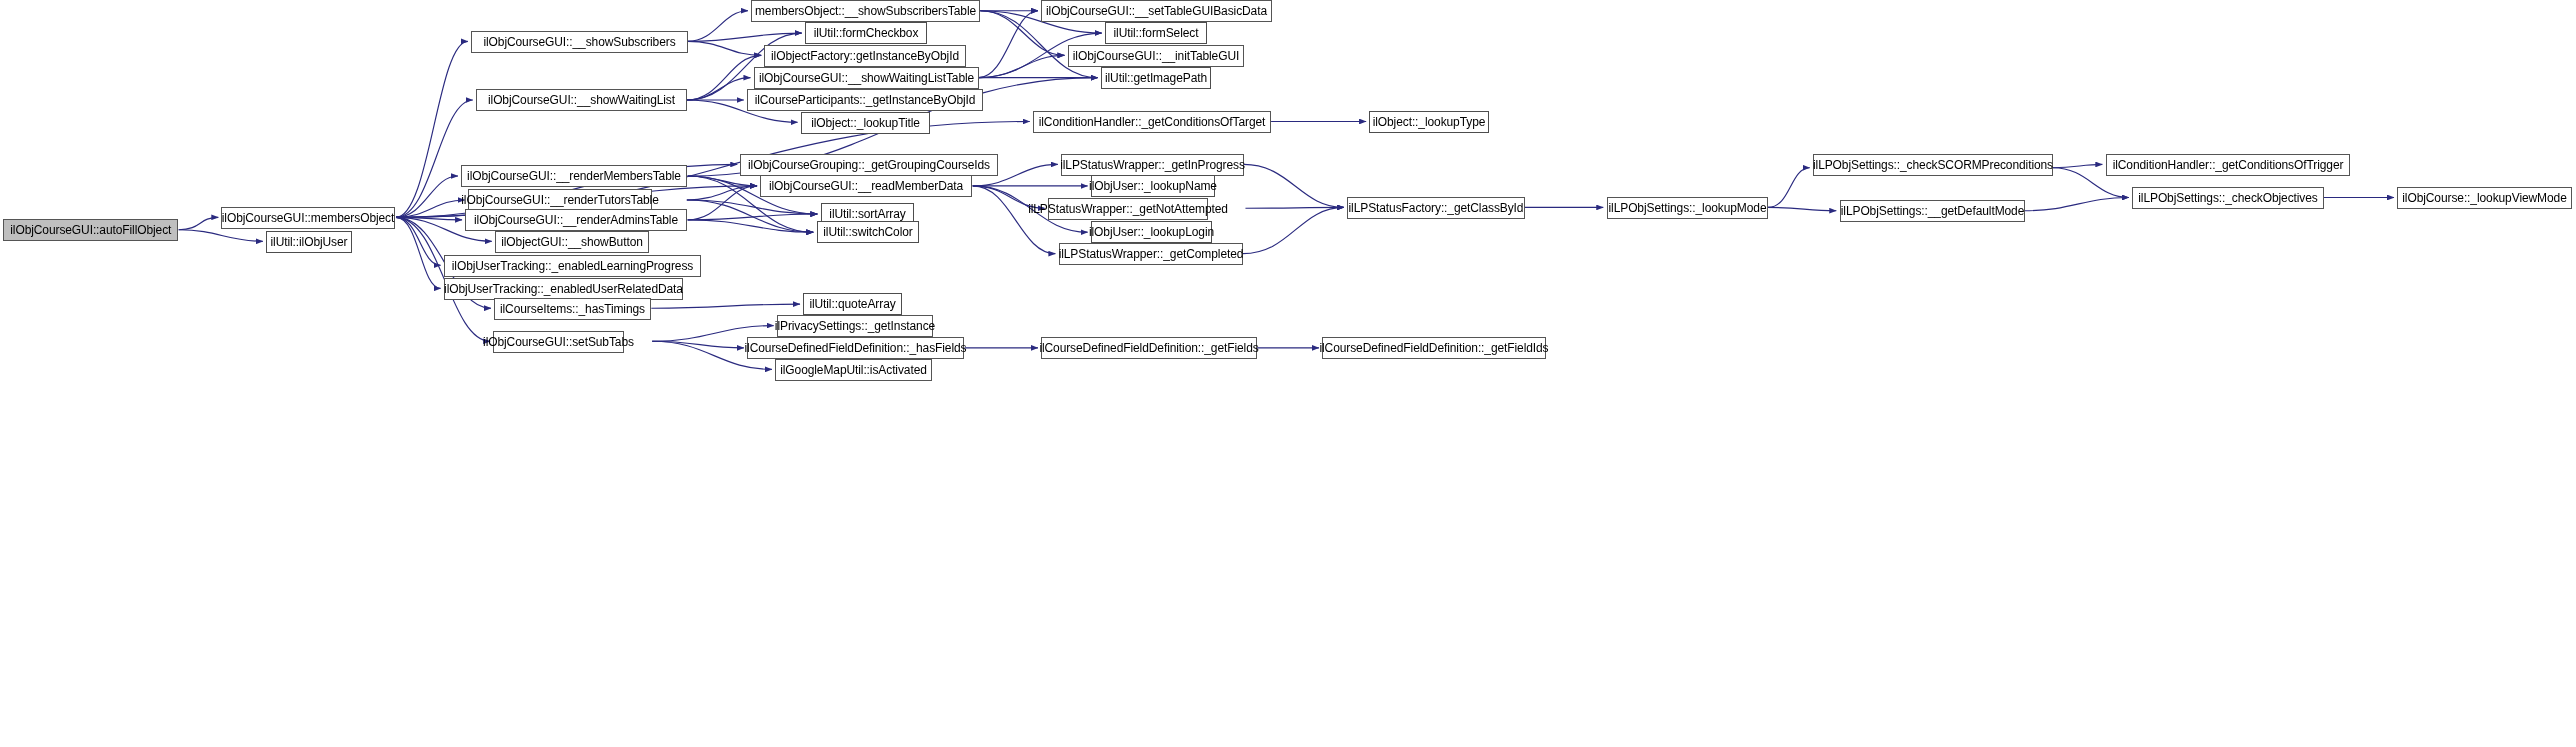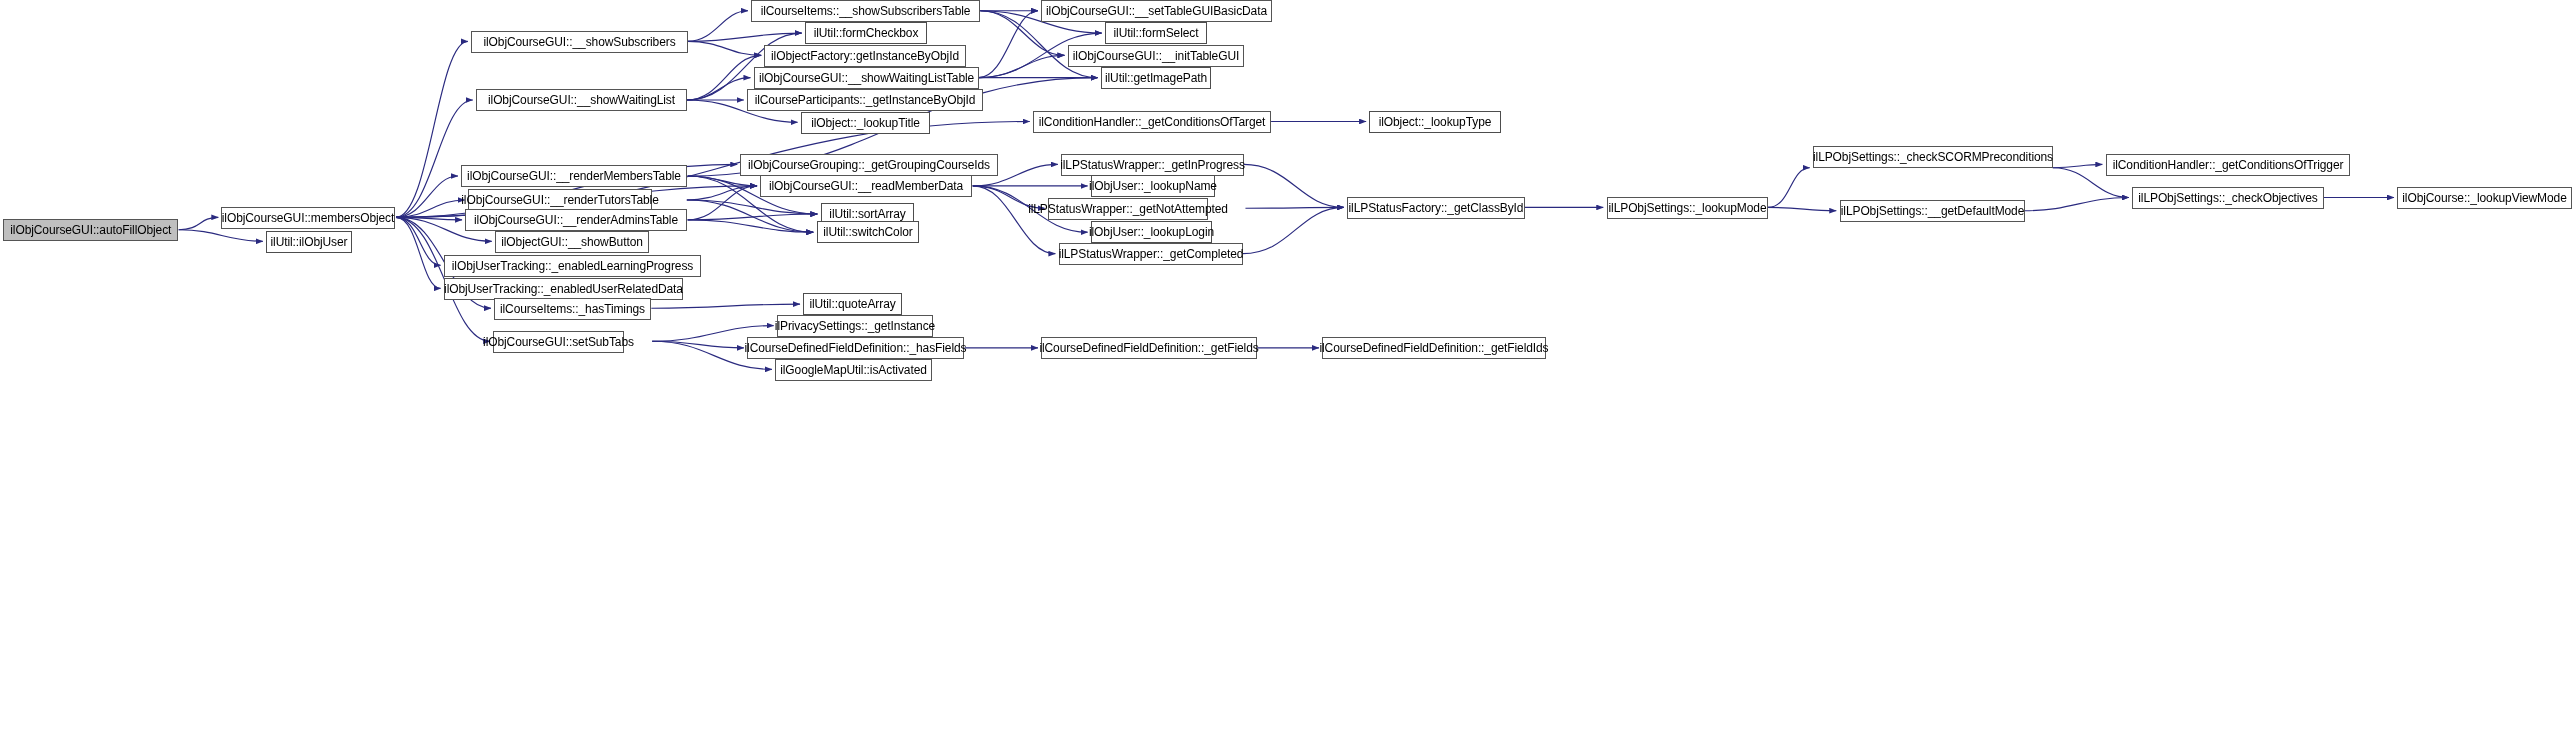--- a/index.html
+++ b/index.html
@@ -153,21 +153,21 @@
       <div class="node thick" style="left: 444px; top: 278px; width: 239px;">
         <span>ilObjUserTracking::_enabledUserRelatedData</span>
       </div>
       <div class="node thick" style="left: 494px; top: 298px; width: 157px;">
         <span>ilCourseItems::_hasTimings</span>
       </div>
       <div class="node thick" style="left: 493px; top: 331px; width: 131px;">
         <span>ilObjCourseGUI::setSubTabs</span>
       </div>
       <div class="node thick" style="left: 751px; top: 0px; width: 229px;">
-        <span>ilCourseItems::__showSubscribersTable</span>
+        <span>membersObject::__showSubscribersTable</span>
       </div>
       <div class="node" style="left: 805px; top: 22px; width: 122px;">
         <span>ilUtil::formCheckbox</span>
       </div>
       <div class="node thick" style="left: 764px; top: 45px; width: 202px;">
         <span>ilObjectFactory::getInstanceByObjId</span>
       </div>
       <div class="node thick" style="left: 754px; top: 67px; width: 225px;">
         <span>ilObjCourseGUI::__showWaitingListTable</span>
       </div>
@@ -185,21 +185,21 @@
       </div>
       <div class="node thick" style="left: 1068px; top: 45px; width: 176px;">
         <span>ilObjCourseGUI::__initTableGUI</span>
       </div>
       <div class="node" style="left: 1101px; top: 67px; width: 110px;">
         <span>ilUtil::getImagePath</span>
       </div>
       <div class="node thick" style="left: 1033px; top: 111px; width: 238px; align-items: center;">
         <span>ilConditionHandler::_getConditionsOfTarget</span>
       </div>
-      <div class="node" style="left: 1369px; top: 111px; width: 132px; text-align: center;">
+      <div class="node" style="left: 1369px; top: 111px; width: 120px; text-align: center;">
         <span>ilObject::_lookupType</span>
       </div>
       <div class="node thick" style="left: 740px; top: 154px; width: 258px;">
         <span>ilObjCourseGrouping::_getGroupingCourseIds</span>
       </div>
       <div class="node thick" style="left: 760px; top: 175px; width: 212px;">
         <span>ilObjCourseGUI::__readMemberData</span>
       </div>
       <div class="node" style="left: 821px; top: 203px; width: 93px;">
         <span>ilUtil::sortArray</span>
@@ -221,21 +221,21 @@
       </div>
       <div class="node thick" style="left: 1059px; top: 243px; width: 184px;">
         <span>ilLPStatusWrapper::_getCompleted</span>
       </div>
       <div class="node thick" style="left: 1347px; top: 197px; width: 178px;">
         <span>ilLPStatusFactory::_getClassById</span>
       </div>
       <div class="node thick" style="left: 1607px; top: 197px; width: 161px;">
         <span>ilLPObjSettings::_lookupMode</span>
       </div>
-      <div class="node thick" style="left: 1813px; top: 146px; width: 240px;">
+      <div class="node thick" style="left: 1813px; top: 154px; width: 240px;">
         <span>ilLPObjSettings::_checkSCORMPreconditions</span>
       </div>
       <div class="node thick" style="left: 1840px; top: 200px; width: 185px;">
         <span>ilLPObjSettings::__getDefaultMode</span>
       </div>
       <div class="node thick" style="left: 2106px; top: 154px; width: 244px;">
         <span>ilConditionHandler::_getConditionsOfTrigger</span>
       </div>
       <div class="node thick" style="left: 2132px; top: 187px; width: 192px;">
         <span>ilLPObjSettings::_checkObjectives</span>

